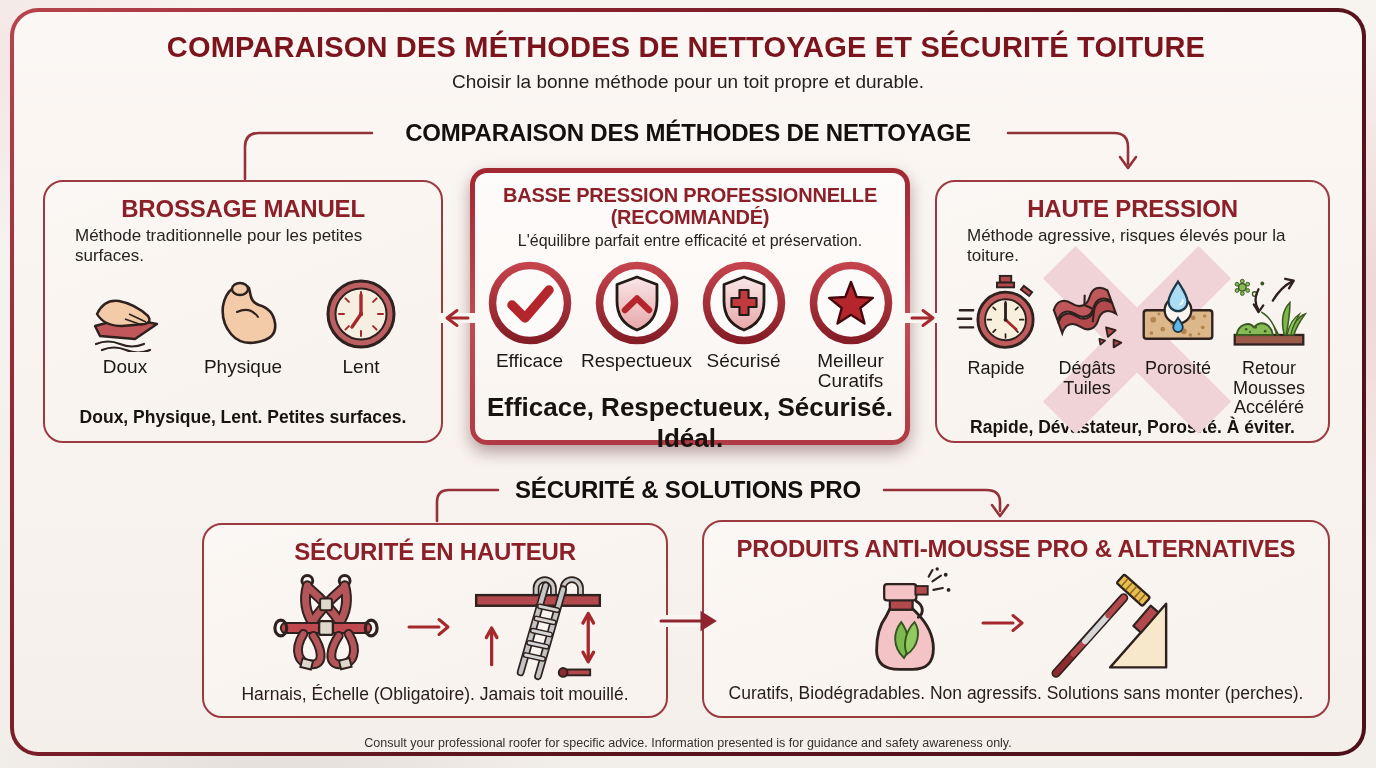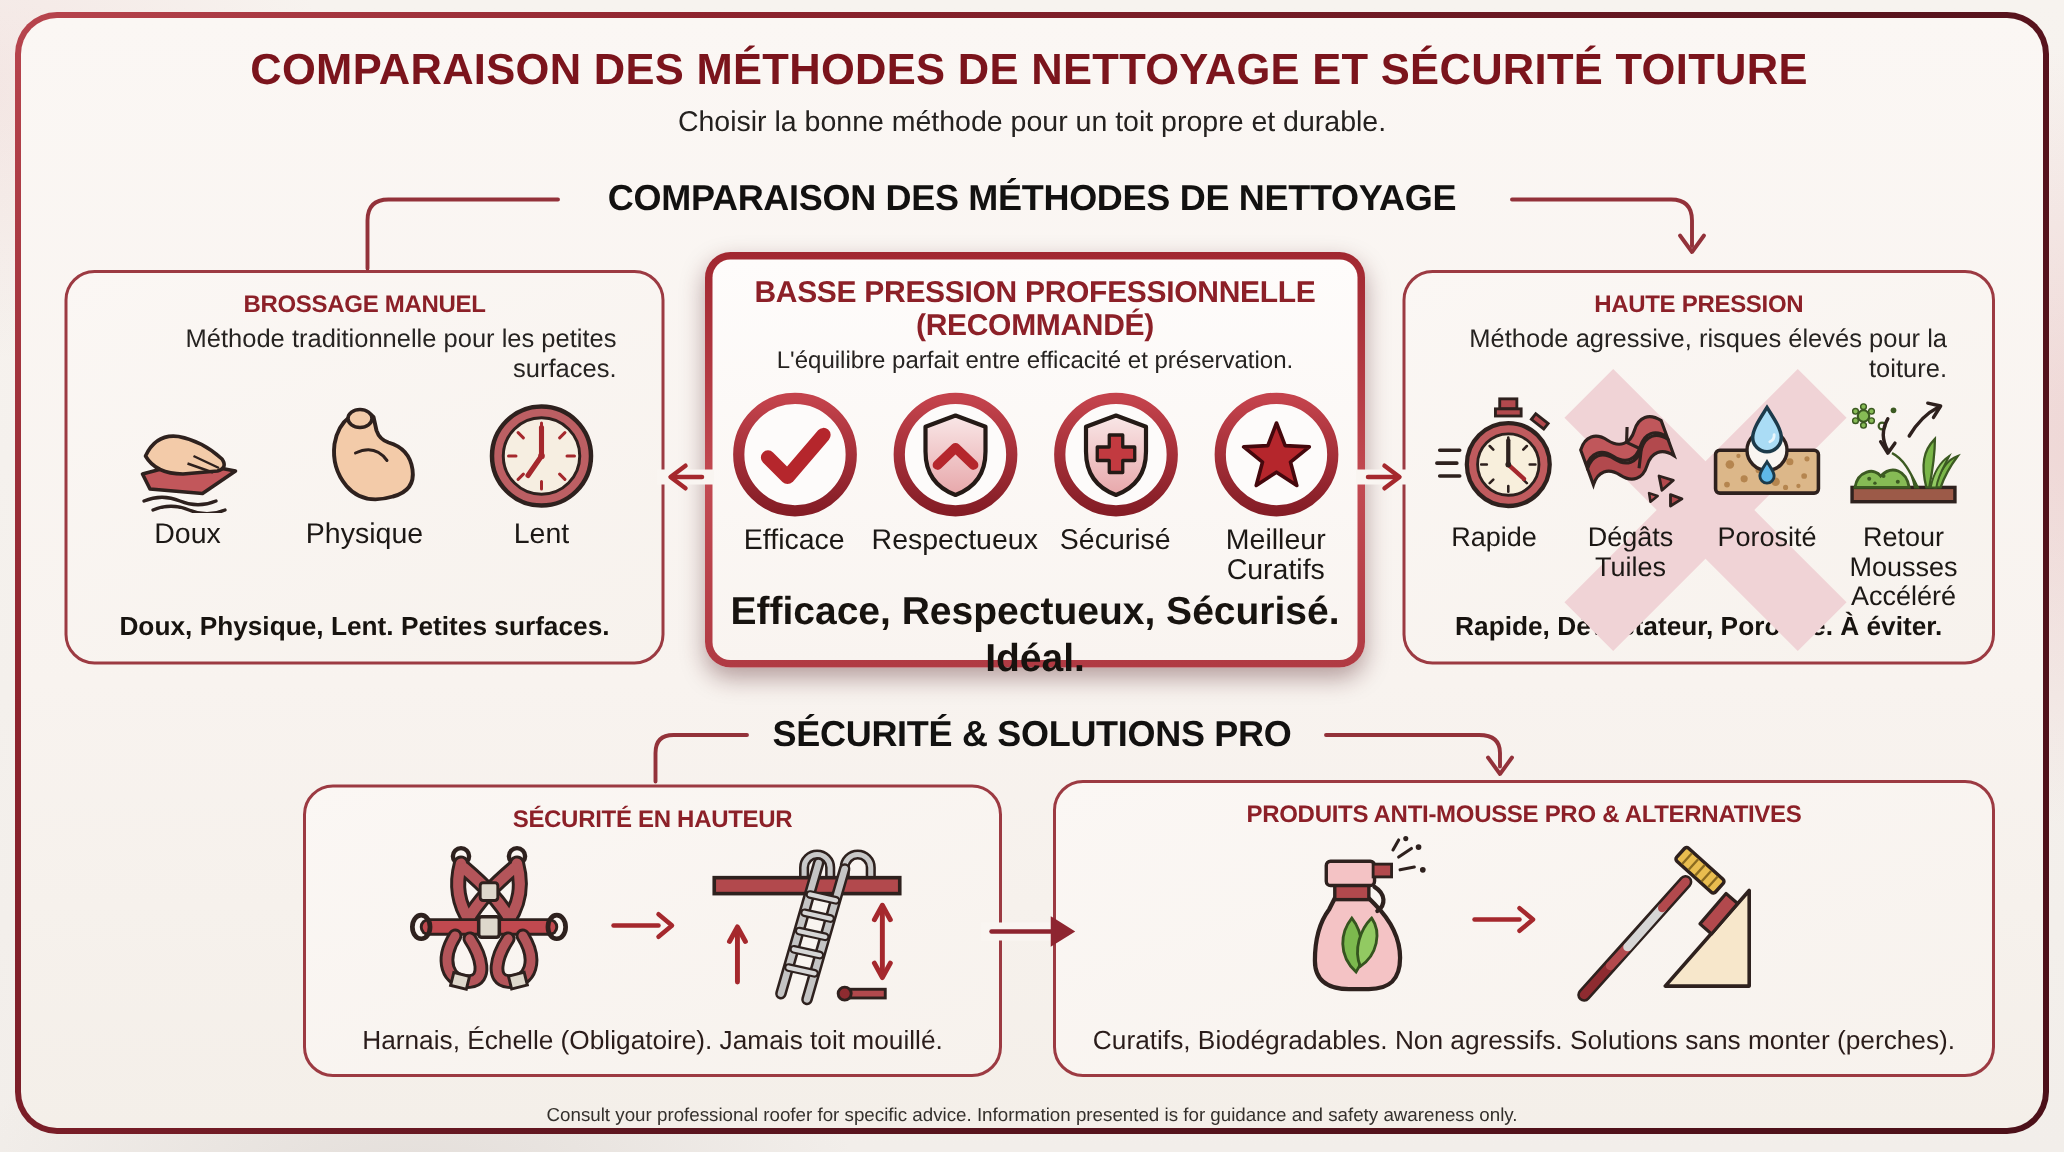--- a/index.html
+++ b/index.html
@@ -31,23 +31,23 @@
   .card1{left:43px;top:180px;width:400px;height:263px;}
   .card3{left:935px;top:180px;width:395px;height:263px;}
   .card4{left:202px;top:523px;width:466px;height:195px;}
   .card5{left:702px;top:520px;width:628px;height:198px;}
   .cardC{position:absolute;left:470px;top:168px;width:440px;height:277px;z-index:5;
     border-radius:17px;padding:5px;box-sizing:border-box;
     background:linear-gradient(180deg,#a12730 0%,#c24a52 55%,#b03a43 100%);
     box-shadow:0 7px 16px rgba(70,15,20,.38);}
   .cardC-inner{width:100%;height:100%;border-radius:12px;background:linear-gradient(180deg,#fefcfb,#f9f4f0);
     display:flex;flex-direction:column;align-items:center;box-sizing:border-box;}
-  .card-title{margin-top:13px;font-size:16px;font-weight:bold;color:#8c2028;letter-spacing:-.2px;text-align:center;}
+  .card-title{margin-top:13px;font-size:24px;font-weight:bold;color:#8c2028;letter-spacing:-.2px;text-align:center;}
   .cardC .card-title{margin-top:11px;font-size:20px;line-height:1.12;padding:0 12px;}
-  .card-desc{margin-top:3px;font-size:17px;line-height:1.18;color:#262321;text-align:right;padding:0 30px;}
+  .card-desc{margin-top:3px;font-size:17px;line-height:1.18;color:#262321;text-align:left;padding:0 30px;}
   .cardC .card-desc{font-size:16px;white-space:nowrap;padding:0;}
   .icon-row{display:flex;justify-content:center;align-items:flex-start;margin-top:10px;position:relative;z-index:2;}
   .card1 .icon-row{gap:6px;}
   .cardC .icon-row{gap:4px;margin-top:9px;}
   .card3 .icon-row{gap:2px;margin-top:8px;}
   .icon-item{display:flex;flex-direction:column;align-items:center;}
   .card1 .icon-item{width:112px;}
   .cardC .icon-item{width:103px;}
   .card3 .icon-item{width:89px;}
   .ilabel{margin-top:5px;font-size:19px;color:#1c1815;text-align:center;line-height:1.08;}

